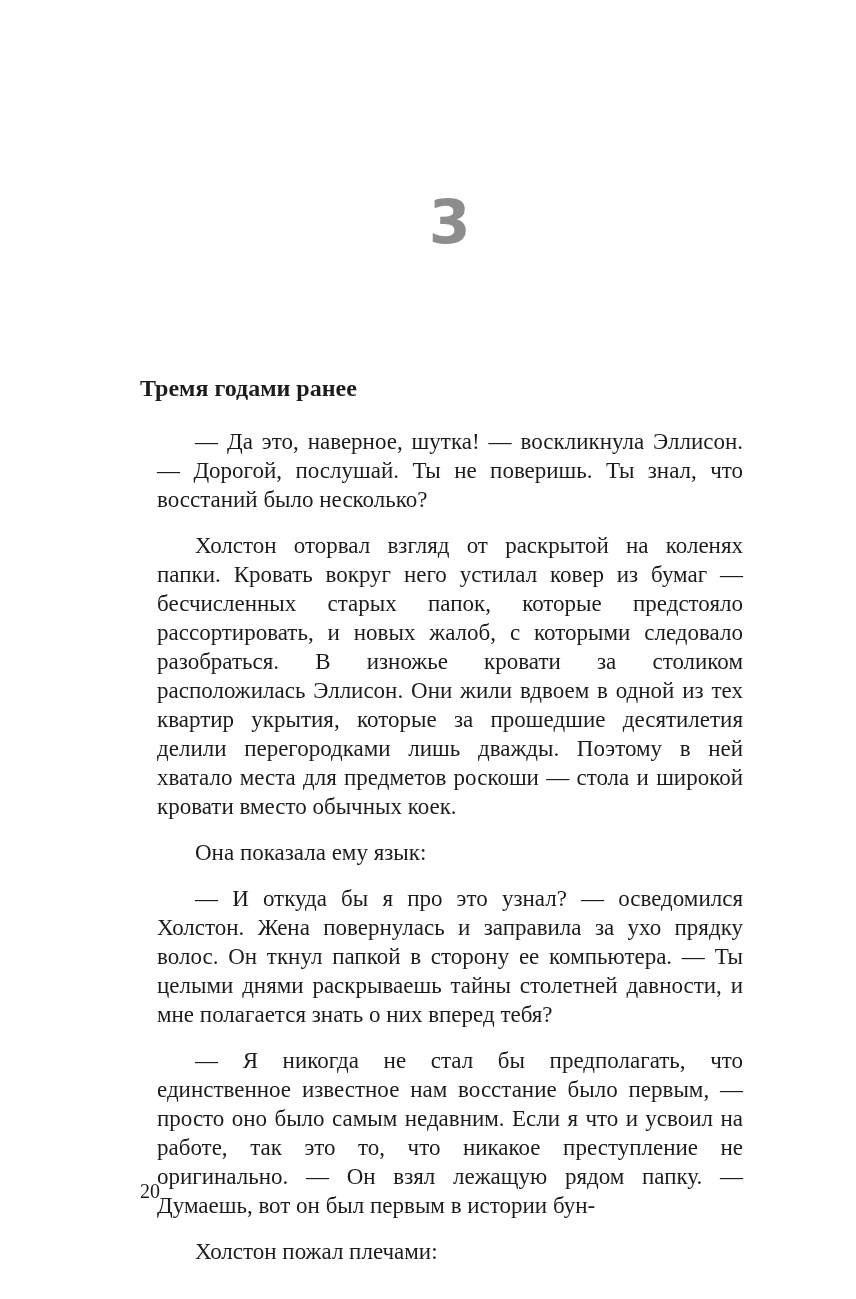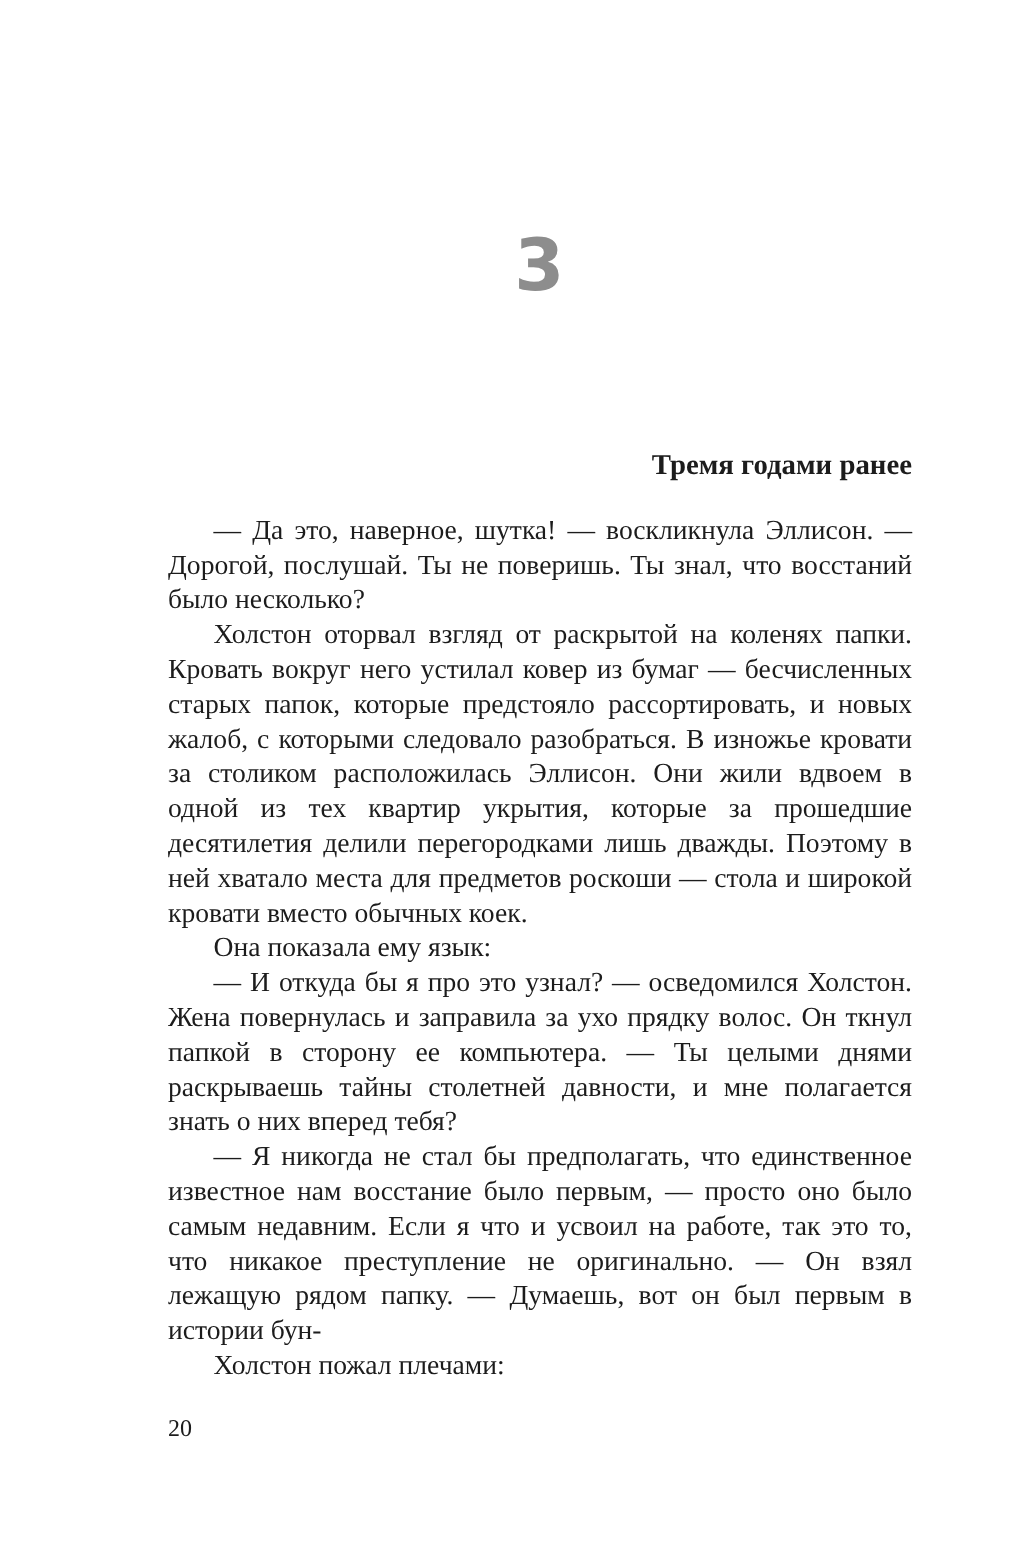--- a/index.html
+++ b/index.html
@@ -27,39 +27,39 @@
       font-family: "DejaVu Sans", "Liberation Sans", sans-serif;
       font-weight: 700;
       font-size: 60px;
       line-height: 1;
       color: #8d8d8d;
       letter-spacing: 1px;
     }
 
     .section-heading {
       margin: 122px 0 0 0;
-      text-align: right;
+      text-align: left;
       font-family: "Liberation Serif", "DejaVu Serif", serif;
       font-weight: 700;
       font-size: 24px;
       line-height: 1.2;
       color: #1c1c1c;
     }
 
     .body-text {
       margin-top: 24px;
       font-size: 23px;
       line-height: 29px;
       text-align: justify;
       hyphens: auto;
       -webkit-hyphens: auto;
     }
 
     .body-text p {
-      margin: 0;
+      margin: 17px;
       padding: 0;
       text-indent: 38px;
     }
 
     .page-number {
       position: absolute;
       left: 140px;
       right: 96px;
       bottom: 96px;
       text-align: left;

